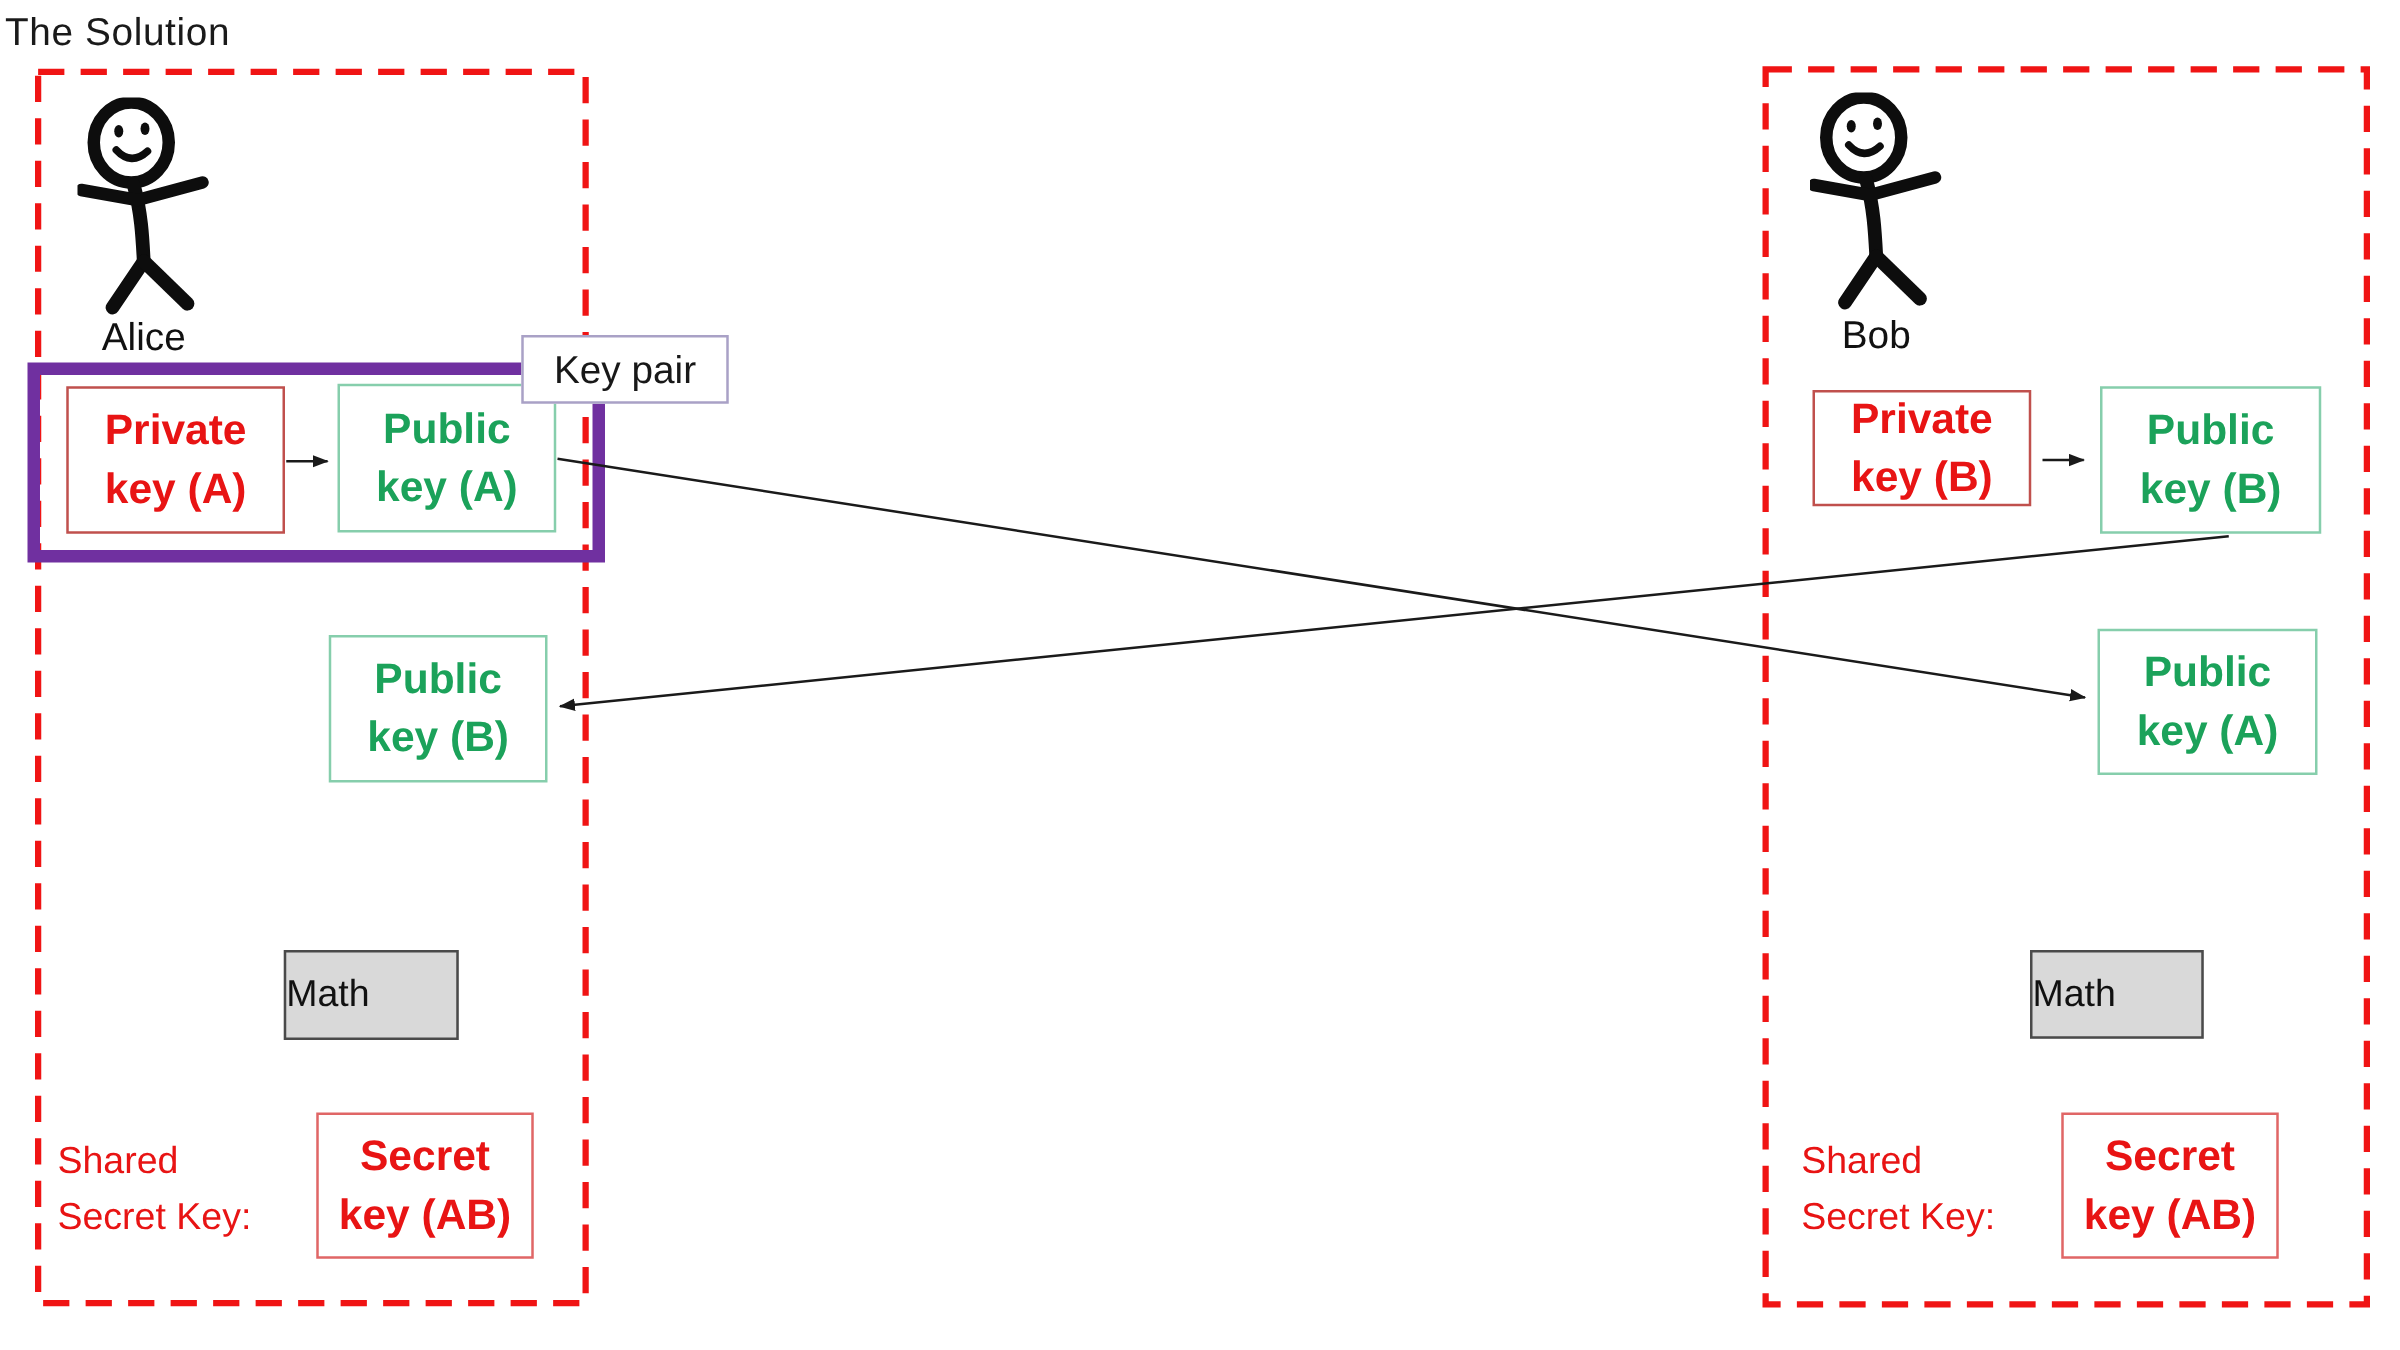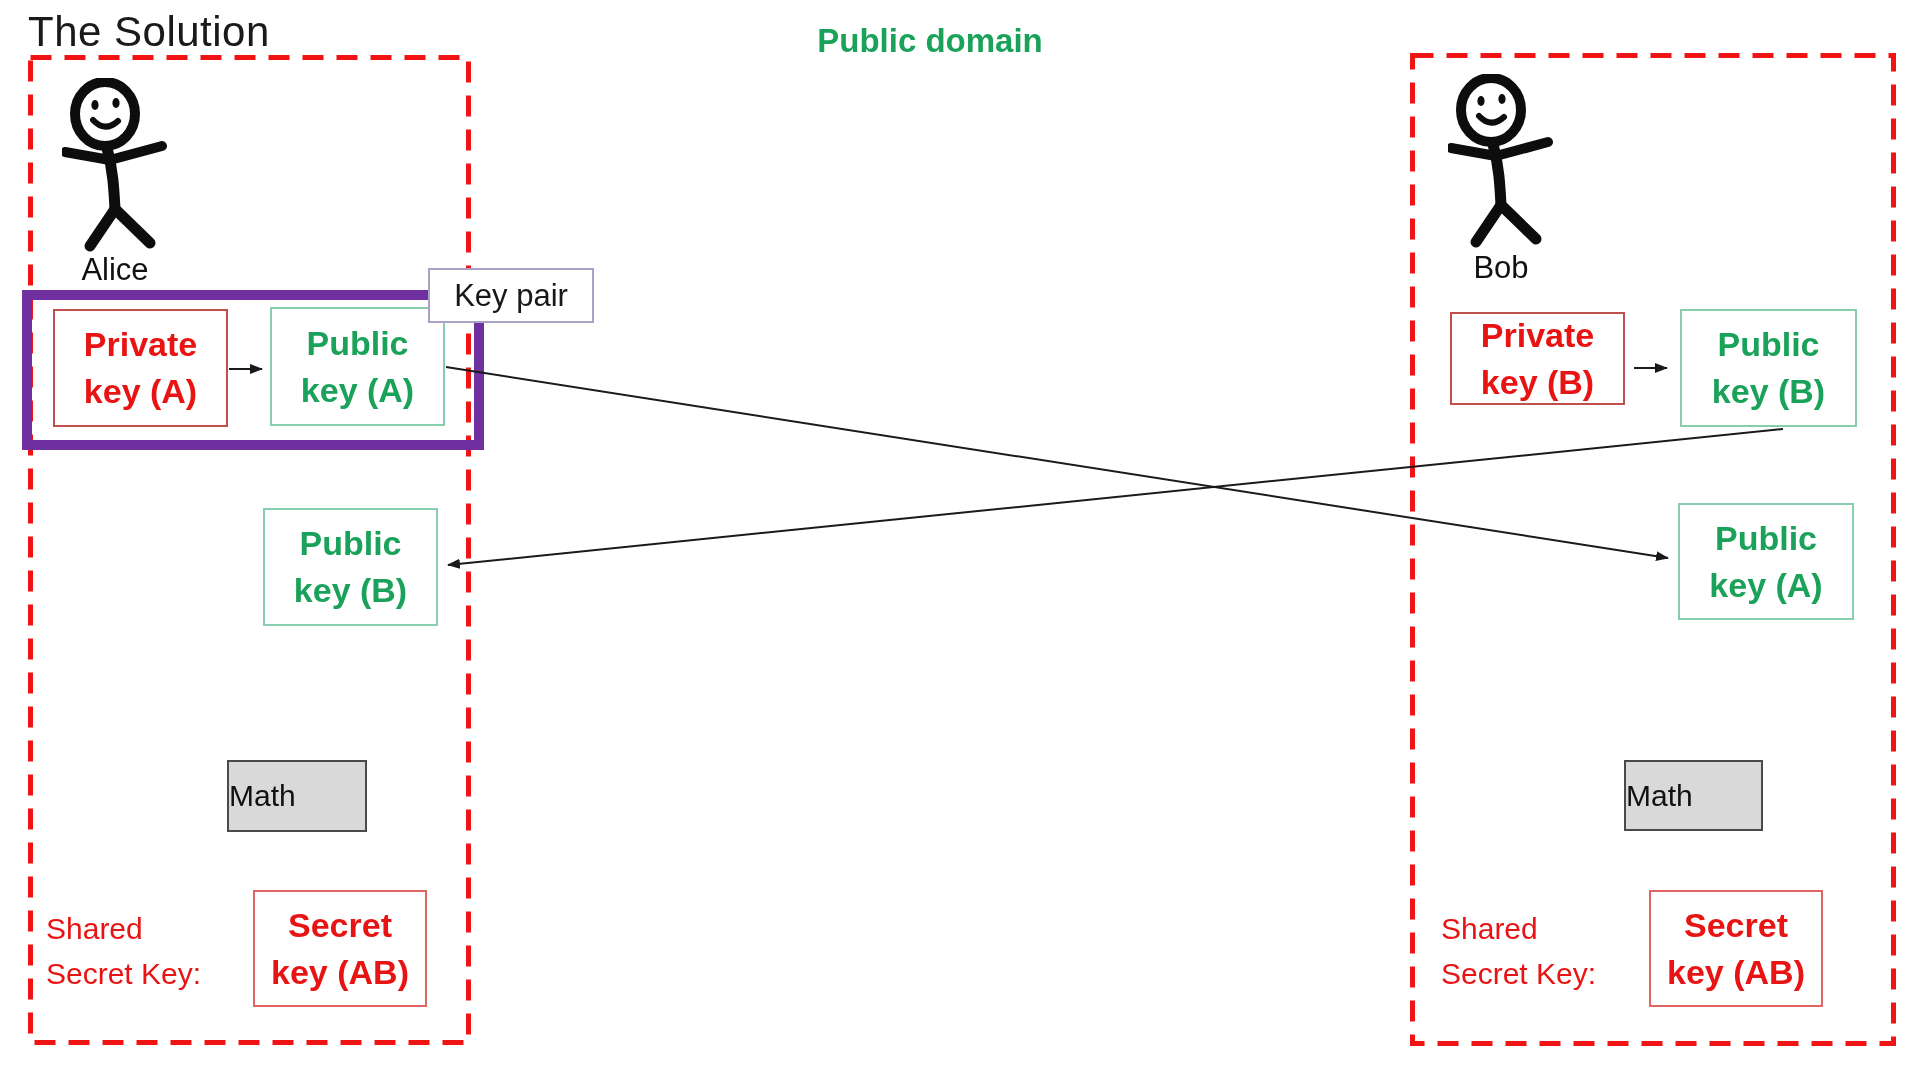--- a/index.html
+++ b/index.html
@@ -14,21 +14,21 @@
     --math-border:#4a4a4a;
     --keypair-border:#a9a1c6;
     --ink:#1a1a1a;
   }
   html,body{margin:0;padding:0;background:#ffffff;}
   .canvas{
     position:relative;width:1920px;height:1080px;overflow:hidden;
     font-family:"Liberation Sans","DejaVu Sans",sans-serif;background:#ffffff;
   }
   .abs{position:absolute;}
-  .page-title{left:28px;top:8px;font-size:42px;font-weight:500;color:var(--ink);letter-spacing:.5px;}
+  .page-title{left:4px;top:8px;font-size:31px;font-weight:500;color:var(--ink);letter-spacing:.5px;}
   .public-domain{left:760px;top:22px;width:340px;text-align:center;font-size:33px;font-weight:700;color:var(--key-green);}
   .actor-name{font-size:31px;color:#111;text-align:center;}
   .keybox{
     background:#fff;display:flex;align-items:center;justify-content:center;text-align:center;
     font-weight:700;font-size:34px;line-height:1.38;box-sizing:border-box;padding:0 10px;
   }
   .keybox.red{color:var(--key-red);border:2px solid var(--key-red-border);}
   .keybox.green{color:var(--key-green);border:2px solid var(--key-green-border);}
   .keybox.secret{color:var(--key-red);border:2px solid var(--secret-border);}
   .purple-frame{border:10px solid var(--purple);box-sizing:border-box;background:transparent;}
@@ -48,21 +48,20 @@
 <body>
 
 <div class="canvas">
 
   <svg class="layer" width="1920" height="1080" viewBox="0 0 1920 1080">
     <rect x="30.5" y="57.5" width="438" height="985" fill="none" stroke="var(--dash-red)" stroke-width="5" stroke-dasharray="21 13"></rect>
     <rect x="1412.5" y="55.5" width="481" height="988" fill="none" stroke="var(--dash-red)" stroke-width="5" stroke-dasharray="21 13"></rect>
   </svg>
 
   <div class="abs page-title">The Solution</div>
-  <div class="abs public-domain">Public domain</div>
 
   <svg class="abs layer" style="left:62px;top:78px;" width="106" height="176" viewBox="0 0 106 176">
     <ellipse class="stick" cx="43" cy="36" rx="30" ry="32" stroke-width="10"></ellipse>
     <ellipse cx="33" cy="27" rx="3.6" ry="5" fill="#0d0d0d"></ellipse>
     <ellipse cx="54" cy="25" rx="3.6" ry="5" fill="#0d0d0d"></ellipse>
     <path class="stick" d="M31 42 Q43 55 56 43" stroke-width="6"></path>
     <path class="stick" d="M45 70 C51 92 52 112 53 131" stroke-width="11"></path>
     <path class="stick" d="M3 74 L48 82 L100 68" stroke-width="10"></path>
     <path class="stick" d="M53 131 L28 168" stroke-width="11"></path>
     <path class="stick" d="M53 131 L88 165" stroke-width="11"></path>
@@ -82,21 +81,21 @@
   <div class="abs actor-name" style="left:1448px;top:250px;width:106px;">Bob</div>
 
   <div class="abs purple-frame" style="left:22px;top:290px;width:462px;height:160px;"></div>
 
   <div class="abs keybox red" style="left:53px;top:309px;width:175px;height:118px;">
     <span>Private key (A)</span>
   </div>
   <div class="abs keybox green" style="left:270px;top:307px;width:175px;height:119px;">
     <span>Public key (A)</span>
   </div>
-  <div class="abs keypair" style="left:417px;top:268px;width:166px;height:55px;margin-left:11px;">
+  <div class="abs keypair" style="left:417px;top:268px;width:166px;height:55px;">
     <span>Key pair</span>
   </div>
   <div class="abs keybox green" style="left:263px;top:508px;width:175px;height:118px;">
     <span>Public key (B)</span>
   </div>
 
   <div class="abs mathbox" style="left:227px;top:760px;width:140px;height:72px;">
     <span>Math</span>
   </div>
   <div class="abs shared-label" style="left:46px;top:906px;width:190px;">Shared Secret Key:</div>

